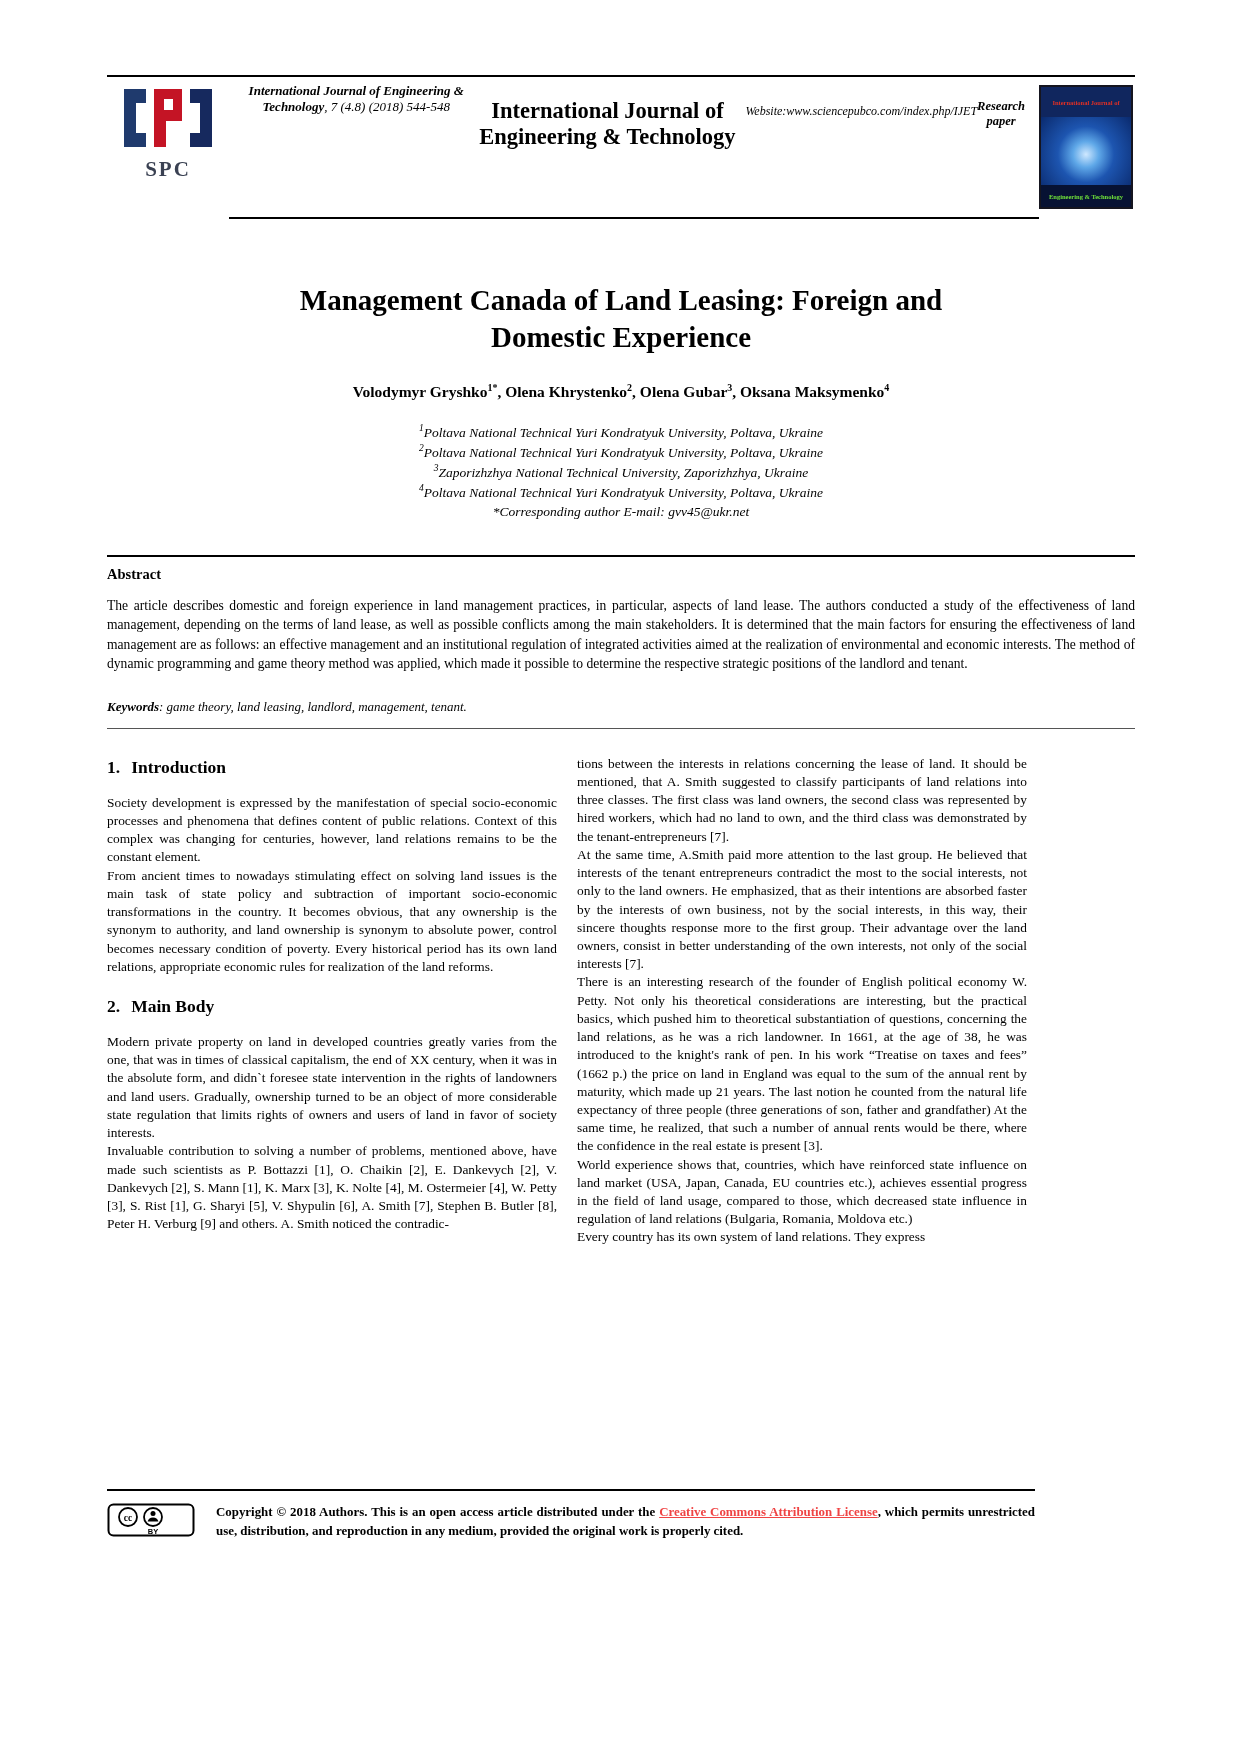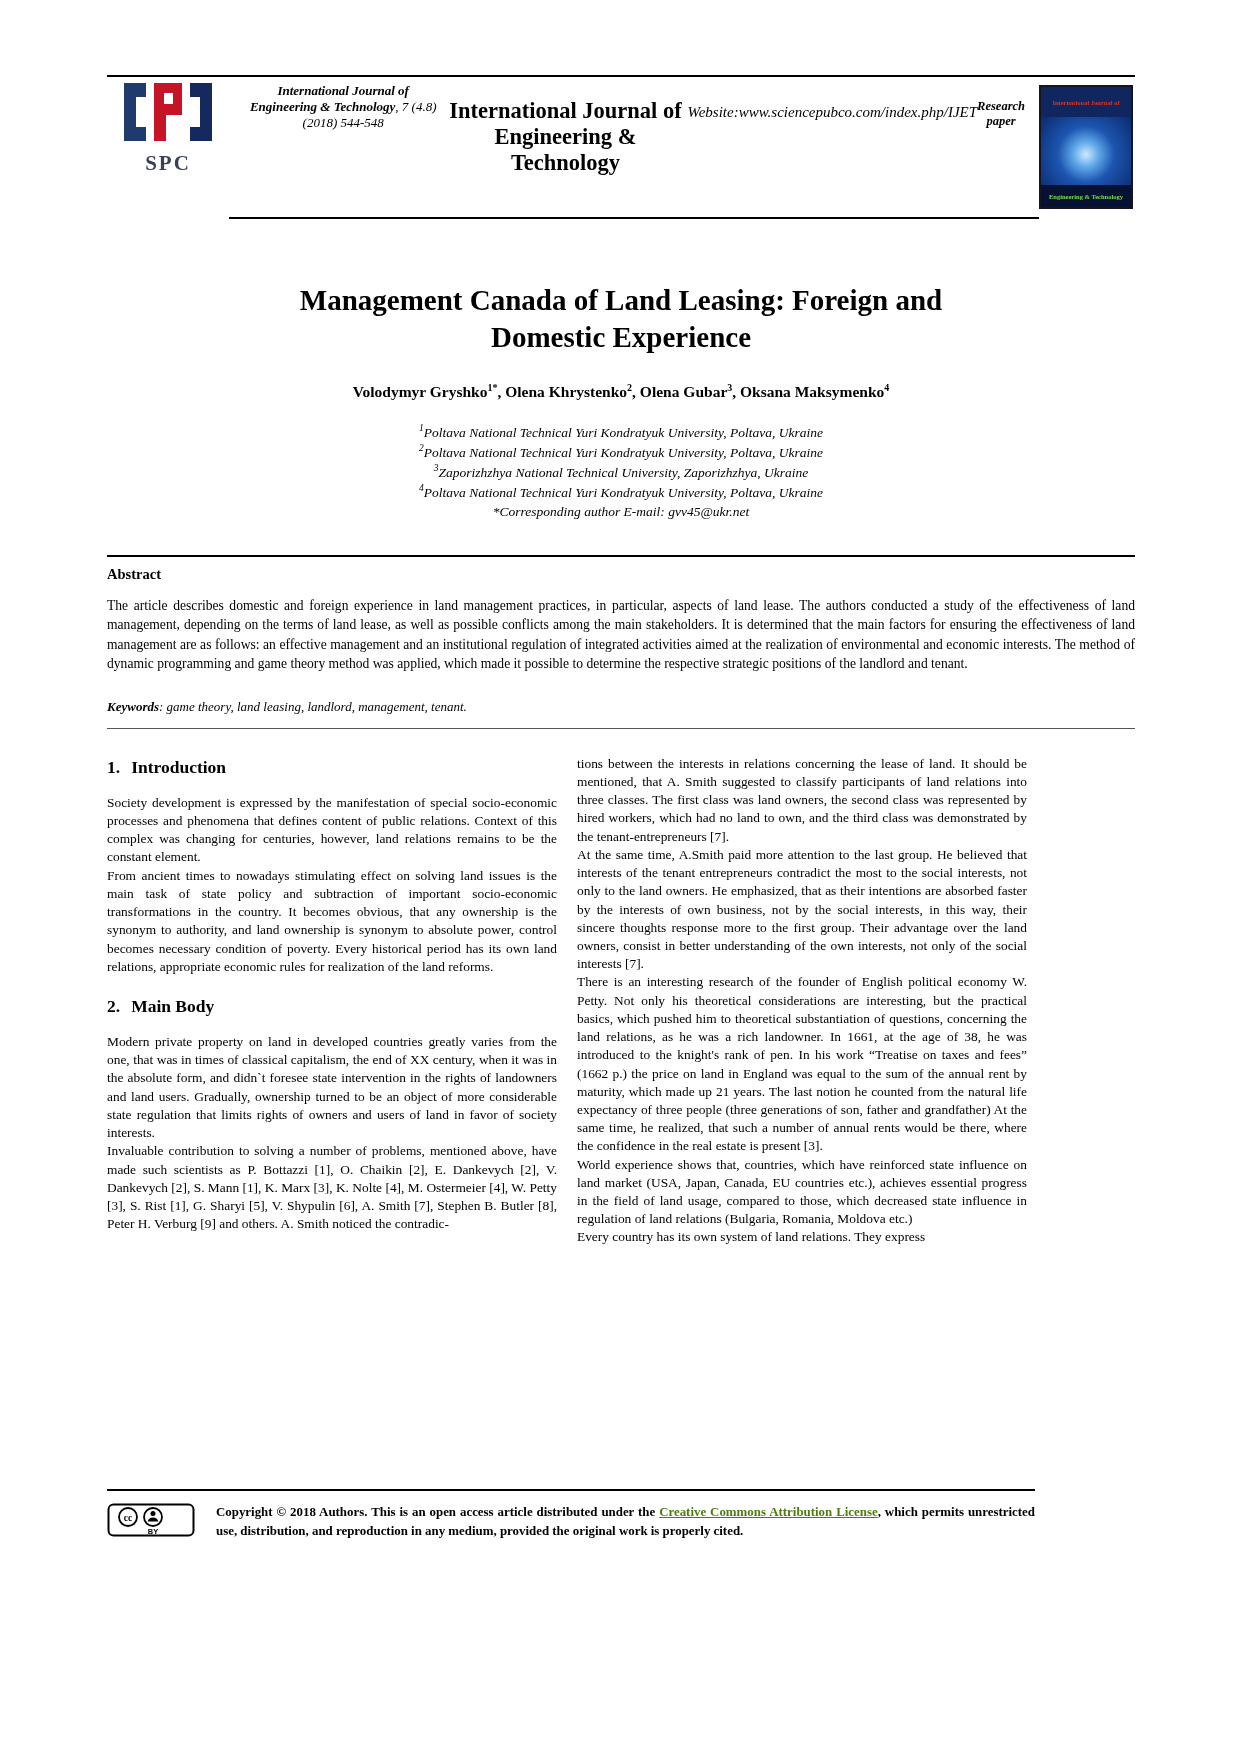--- a/index.html
+++ b/index.html
@@ -8,30 +8,30 @@
     position:relative; width:1240px; height:1754px; margin:0 auto;
     background:#ffffff; color:#000;
     font-family:"Liberation Serif", serif;
     overflow:hidden;
   }
   .content { padding:75px 105px 0 107px; }
 
   
   .header { border-top:2px solid #000; }
   .header-row { display:flex; align-items:flex-start; }
-  .logo-box { width:122px; padding-top:2px; text-align:center; }
+  .logo-box { width:122px; padding-top:8px; text-align:center; }
   .logo-spc-text { font-weight:bold; font-size:21px; letter-spacing:2px; color:#3a4152; margin-top:2px; }
   .header-center {
     flex:1; text-align:center; height:142px; padding:6px 14px 0 14px;
     border-bottom:2px solid #000; display:flex; 
   }
   .ref-line { font-size:13px; font-style:italic; }
   .ref-name { font-weight:bold; }
   .journal-name { font-size:22.5px; font-weight:bold; margin-top:15px; }
-  .journal-website { font-size:15px; font-style:italic; margin-top:21px; }
+  .journal-website { font-size:12px; font-style:italic; margin-top:21px; }
   .paper-type { font-size:12.5px; font-style:italic; font-weight:bold; margin-top:16px; }
   .cover-box { width:96px; padding-top:8px; }
   .cover {
     width:94px; height:124px; border:2px solid #15151f; background:#0b1f4e;
     display:flex; flex-direction:column; overflow:hidden;
   }
   .cover-top { height:30px; background:#10265e; color:#e03025; font-size:6.5px; font-weight:bold;
     display:flex; align-items:center; justify-content:center; text-align:center; padding:2px; }
   .cover-photo { flex:1; background:radial-gradient(circle at 50% 55%, #cfe8ff 0%, #5fa8e8 22%, #1d55b0 48%, #0a2a6e 100%); }
   .cover-band { height:22px; background:#071233; color:#6fe03a; font-size:6.5px; font-weight:bold;
@@ -64,21 +64,21 @@
   .body-para { margin:0; }
 
   
   .footer {
     position:absolute; left:107px; top:1489px; width:928px; background:#fff;
     border-top:2px solid #000; padding-top:12px;
     display:flex; gap:21px; align-items:flex-start;
   }
   .cc-badge { flex:0 0 auto; }
   .copyright-text { flex:1; font-weight:bold; font-size:12.9px; line-height:1.45; text-align:justify; }
-  .cc-link { color:#4d7c0f; text-decoration:underline; cursor:pointer; }
+  .cc-link { color:#ef4444; text-decoration:underline; cursor:pointer; }
 </style>
 </head>
 <body>
 
 <div class="page">
   <div class="content">
 
     <div class="header">
       <div class="header-row">
 

